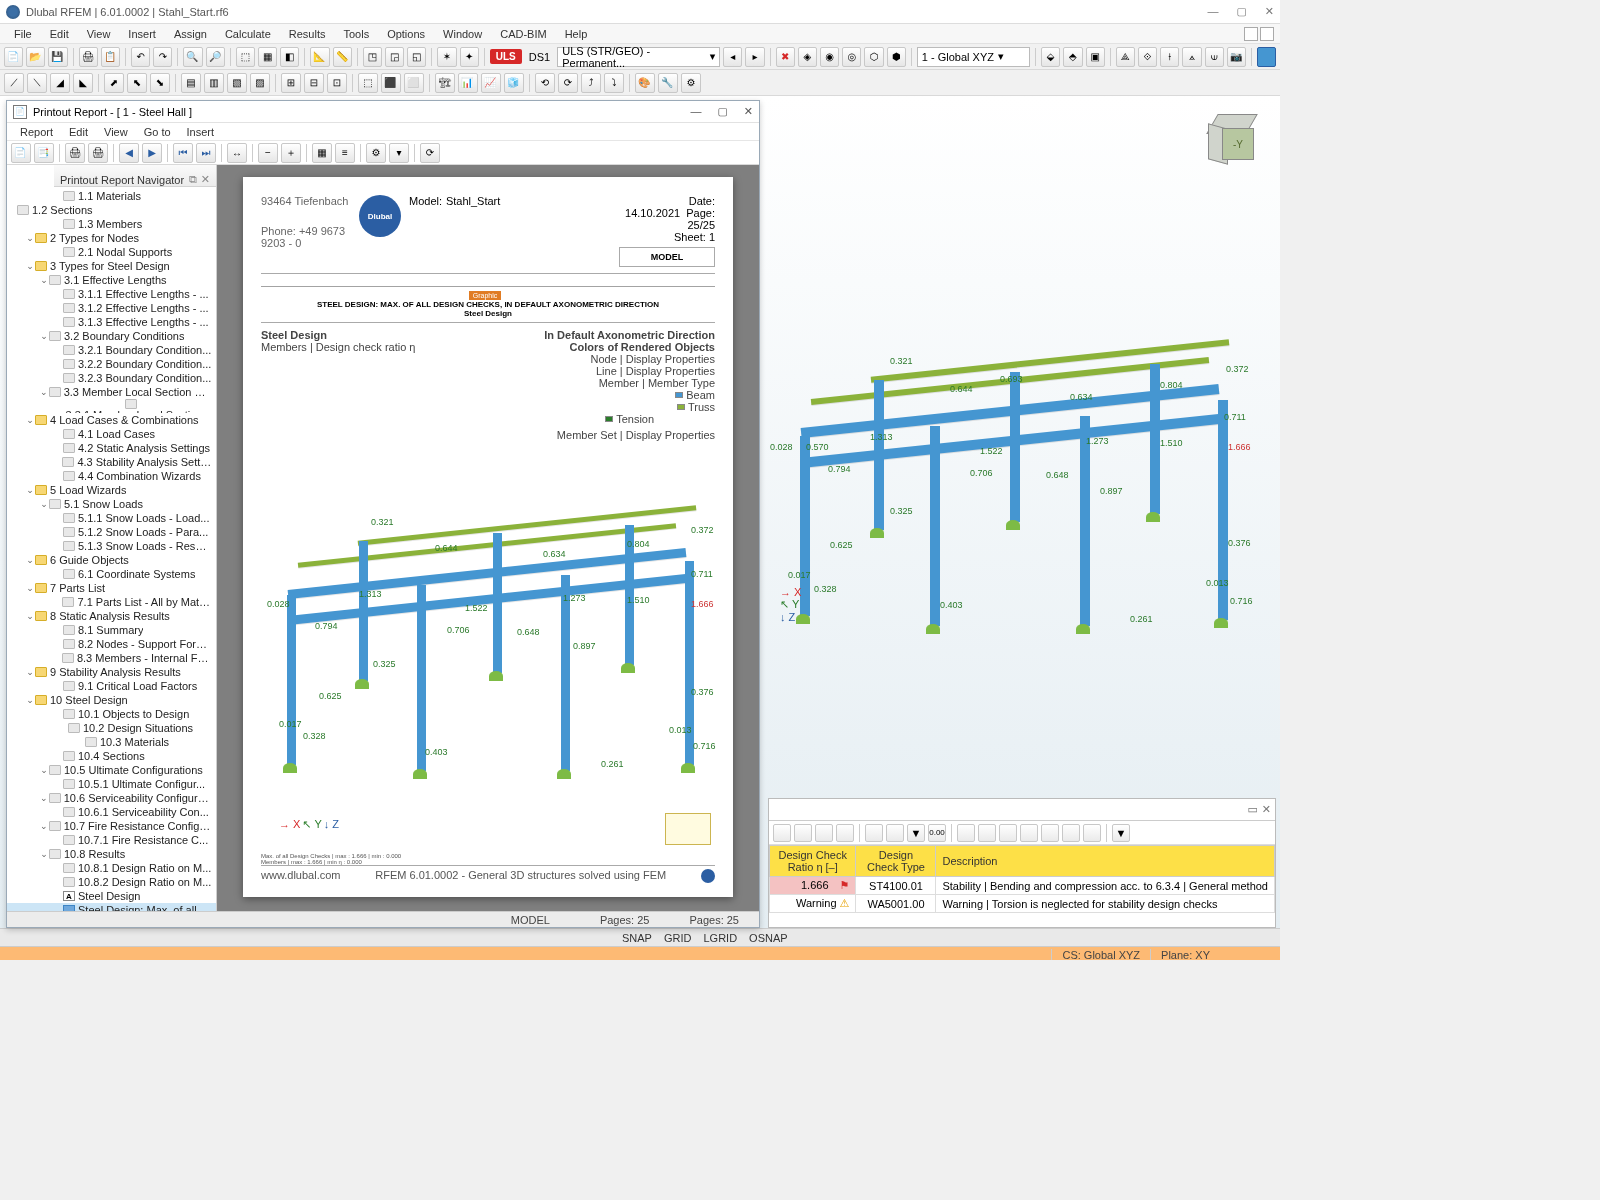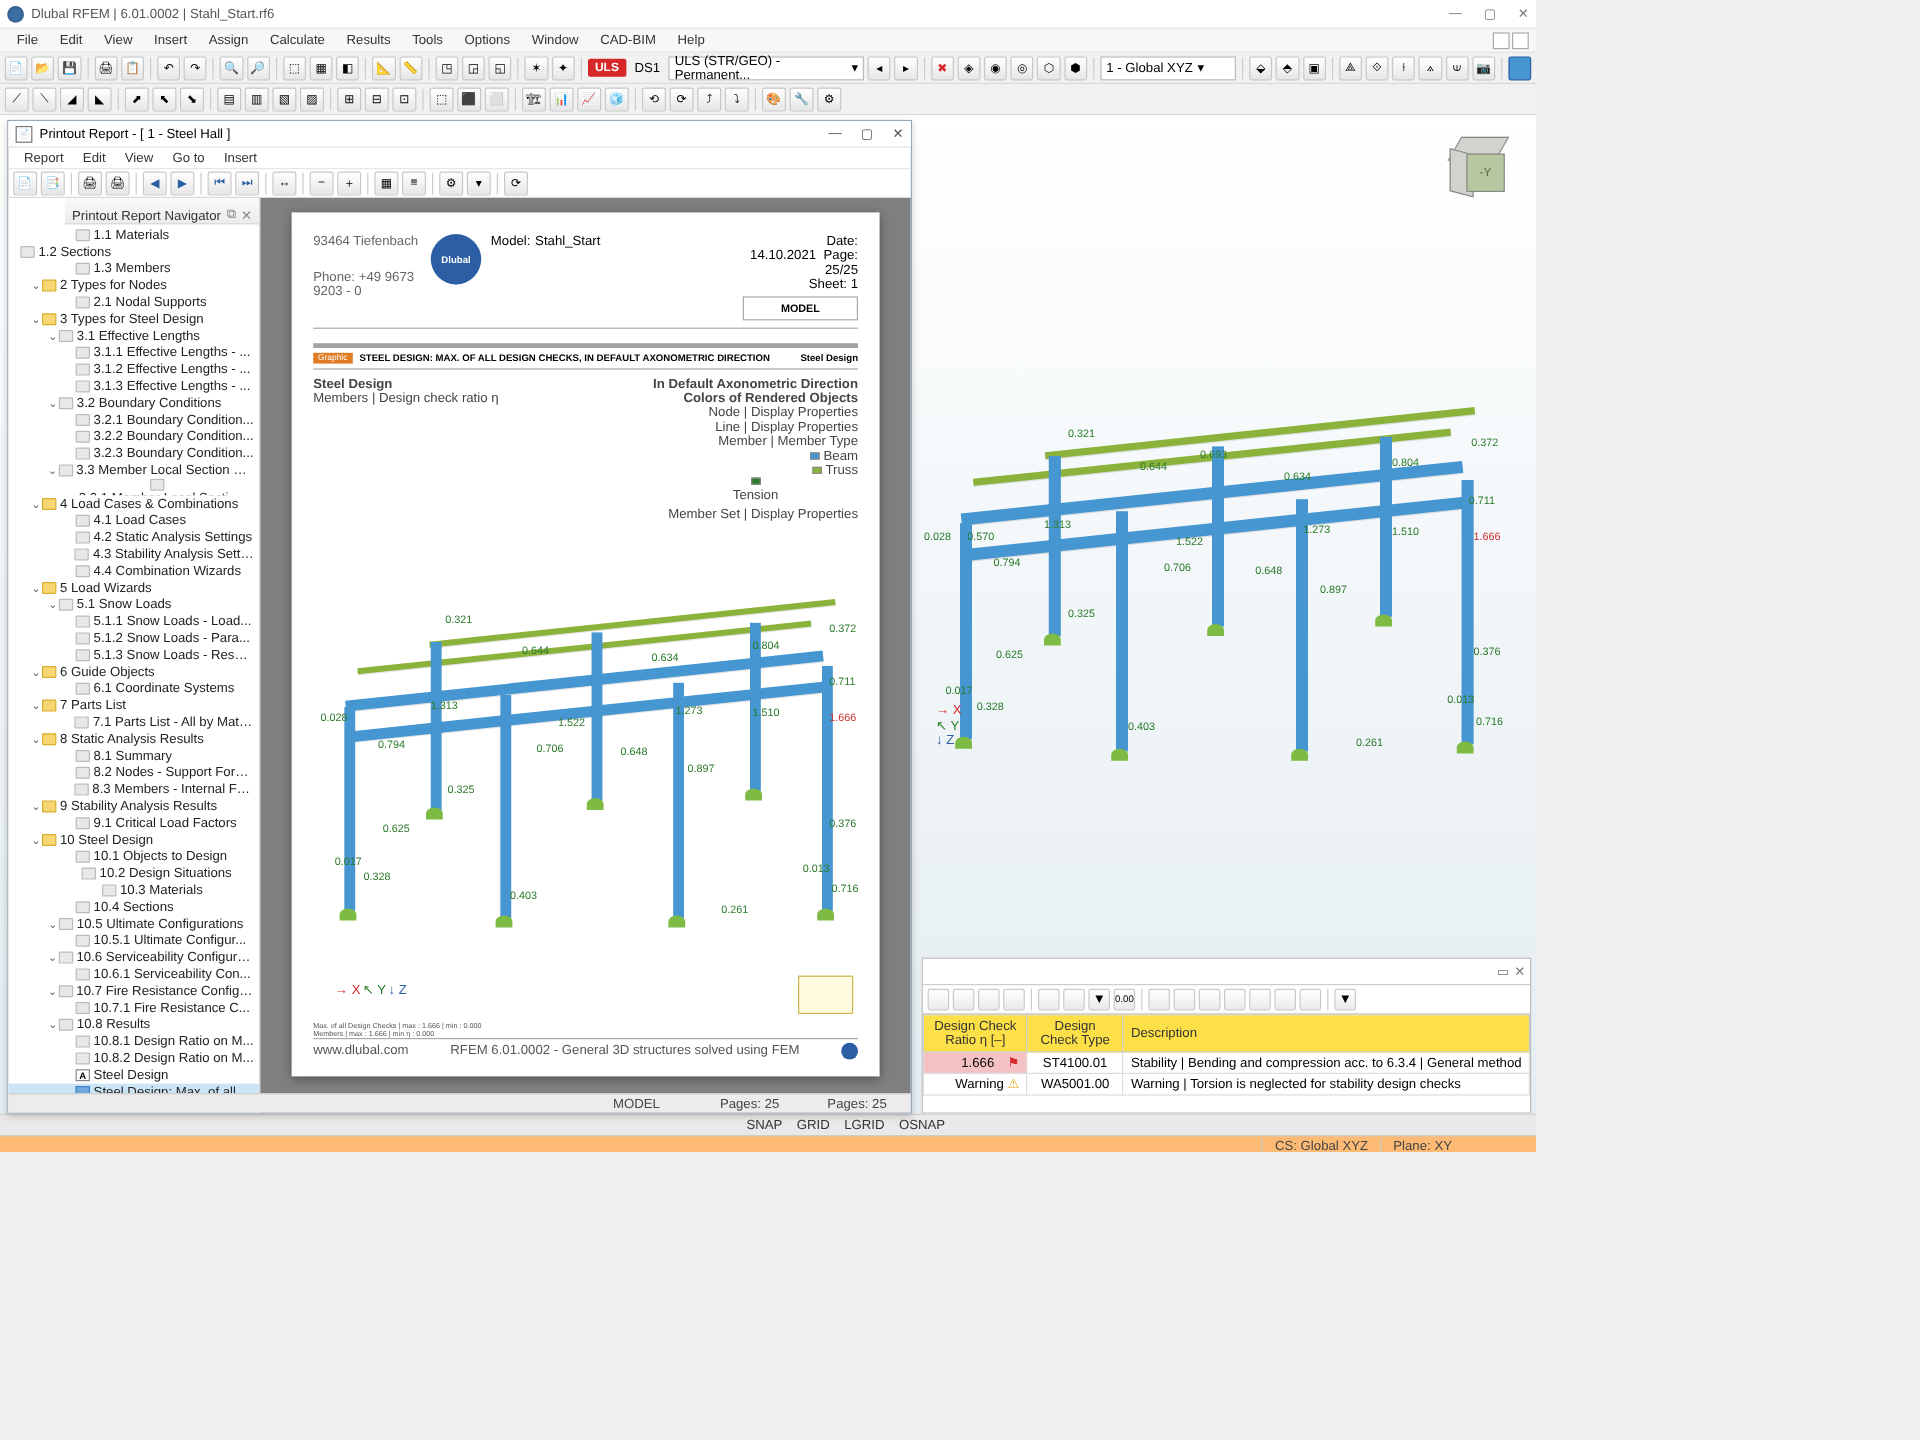--- a/index.html
+++ b/index.html
@@ -63,21 +63,21 @@
 .tree .row.sel { background:#cce5f6; }
 
 .page-area { flex:1; background:#7f7f7f; display:flex; align-items:flex-start; justify-content:center; padding:12px; overflow:auto; }
 .page { width: 490px; height: 720px; background:#fff; box-shadow:0 2px 8px rgba(0,0,0,0.4); padding:18px 18px 14px 18px; display:flex; flex-direction:column;}
 .page-header { display:flex; gap:8px; border-bottom:1px solid #aaa; padding-bottom:6px;}
 .ph-left { width:90px; font-size:7px; color:#666;}
 .ph-logo { width:42px; height:42px; background:#2b5ea3; border-radius:50%; display:flex;align-items:center;justify-content:center;color:#fff;font-size:8px;font-weight:bold;}
 .ph-mid { flex:1; font-size:7px;}
 .ph-right { width:96px; font-size:7px; text-align:right;}
 .ph-model { border:1px solid #aaa; text-align:center; font-weight:bold; padding:4px 0; margin-top:4px; font-size:9px;}
-.sec-title { display:flex; align-items:center; margin:12px 0 6px 0; border-top:4px solid #a3a3a3; border-bottom:1px solid #aaa; padding:4px 0;}
+.sec-title { display:flex; align-items:center; margin:12px 0 6px 0; border-top:1px solid #a3a3a3; border-bottom:1px solid #aaa; padding:4px 0;flex-direction:column;}
 .sec-title .tag { background:#e07c24; color:#fff; font-size:7px; padding:1px 4px; margin-right:6px;}
 .sec-title .ttl { font-size:8px; font-weight:bold; flex:1;}
 .sec-title .right { font-size:8px; font-weight:bold;}
 .legend-box { display:flex; justify-content:space-between; font-size:6px; color:#444;}
 .legend-box .lrow { display:flex; align-items:center; gap:3px; }
 .sw { width:8px;height:6px;border:1px solid #888;}
 .page-struct { flex:1; position:relative; margin-top:6px;}
 .page-struct .mini-thumb { position:absolute; right:4px; bottom:4px; width:46px; height:32px; background:#fffbe0; border:1px solid #ccb550;}
 .page-struct .axis { position:absolute; left:18px; bottom:18px; font-size:7px;}
 .page-footer { border-top:1px solid #aaa; padding-top:3px; display:flex; justify-content:space-between; font-size:6px; color:#555;}
@@ -712,21 +712,21 @@
                   <span>Member | Member Type</span>
                 </div>
               <div class="lrow" style="justify-content:flex-end;">
                   <span class="sw" style="background:#4596d1;"></span>
                   <span>Beam</span>
                 </div>
               <div class="lrow" style="justify-content:flex-end;">
                   <span class="sw" style="background:#8bb23a;"></span>
                   <span>Truss</span>
                 </div>
-              <div class="lrow" style="justify-content:center;flex-direction:column;">
+              <div class="lrow" style="justify-content:center;">
                   <span class="sw" style="background:#2a7d2a;"></span>
                   <span>Tension</span>
                 </div>
               <div class="lrow" style="justify-content:flex-end;margin-top:4px;">
                   <span>Member Set | Display Properties</span>
                 </div>
             </div>
           </div>
           <div class="page-struct">
 

